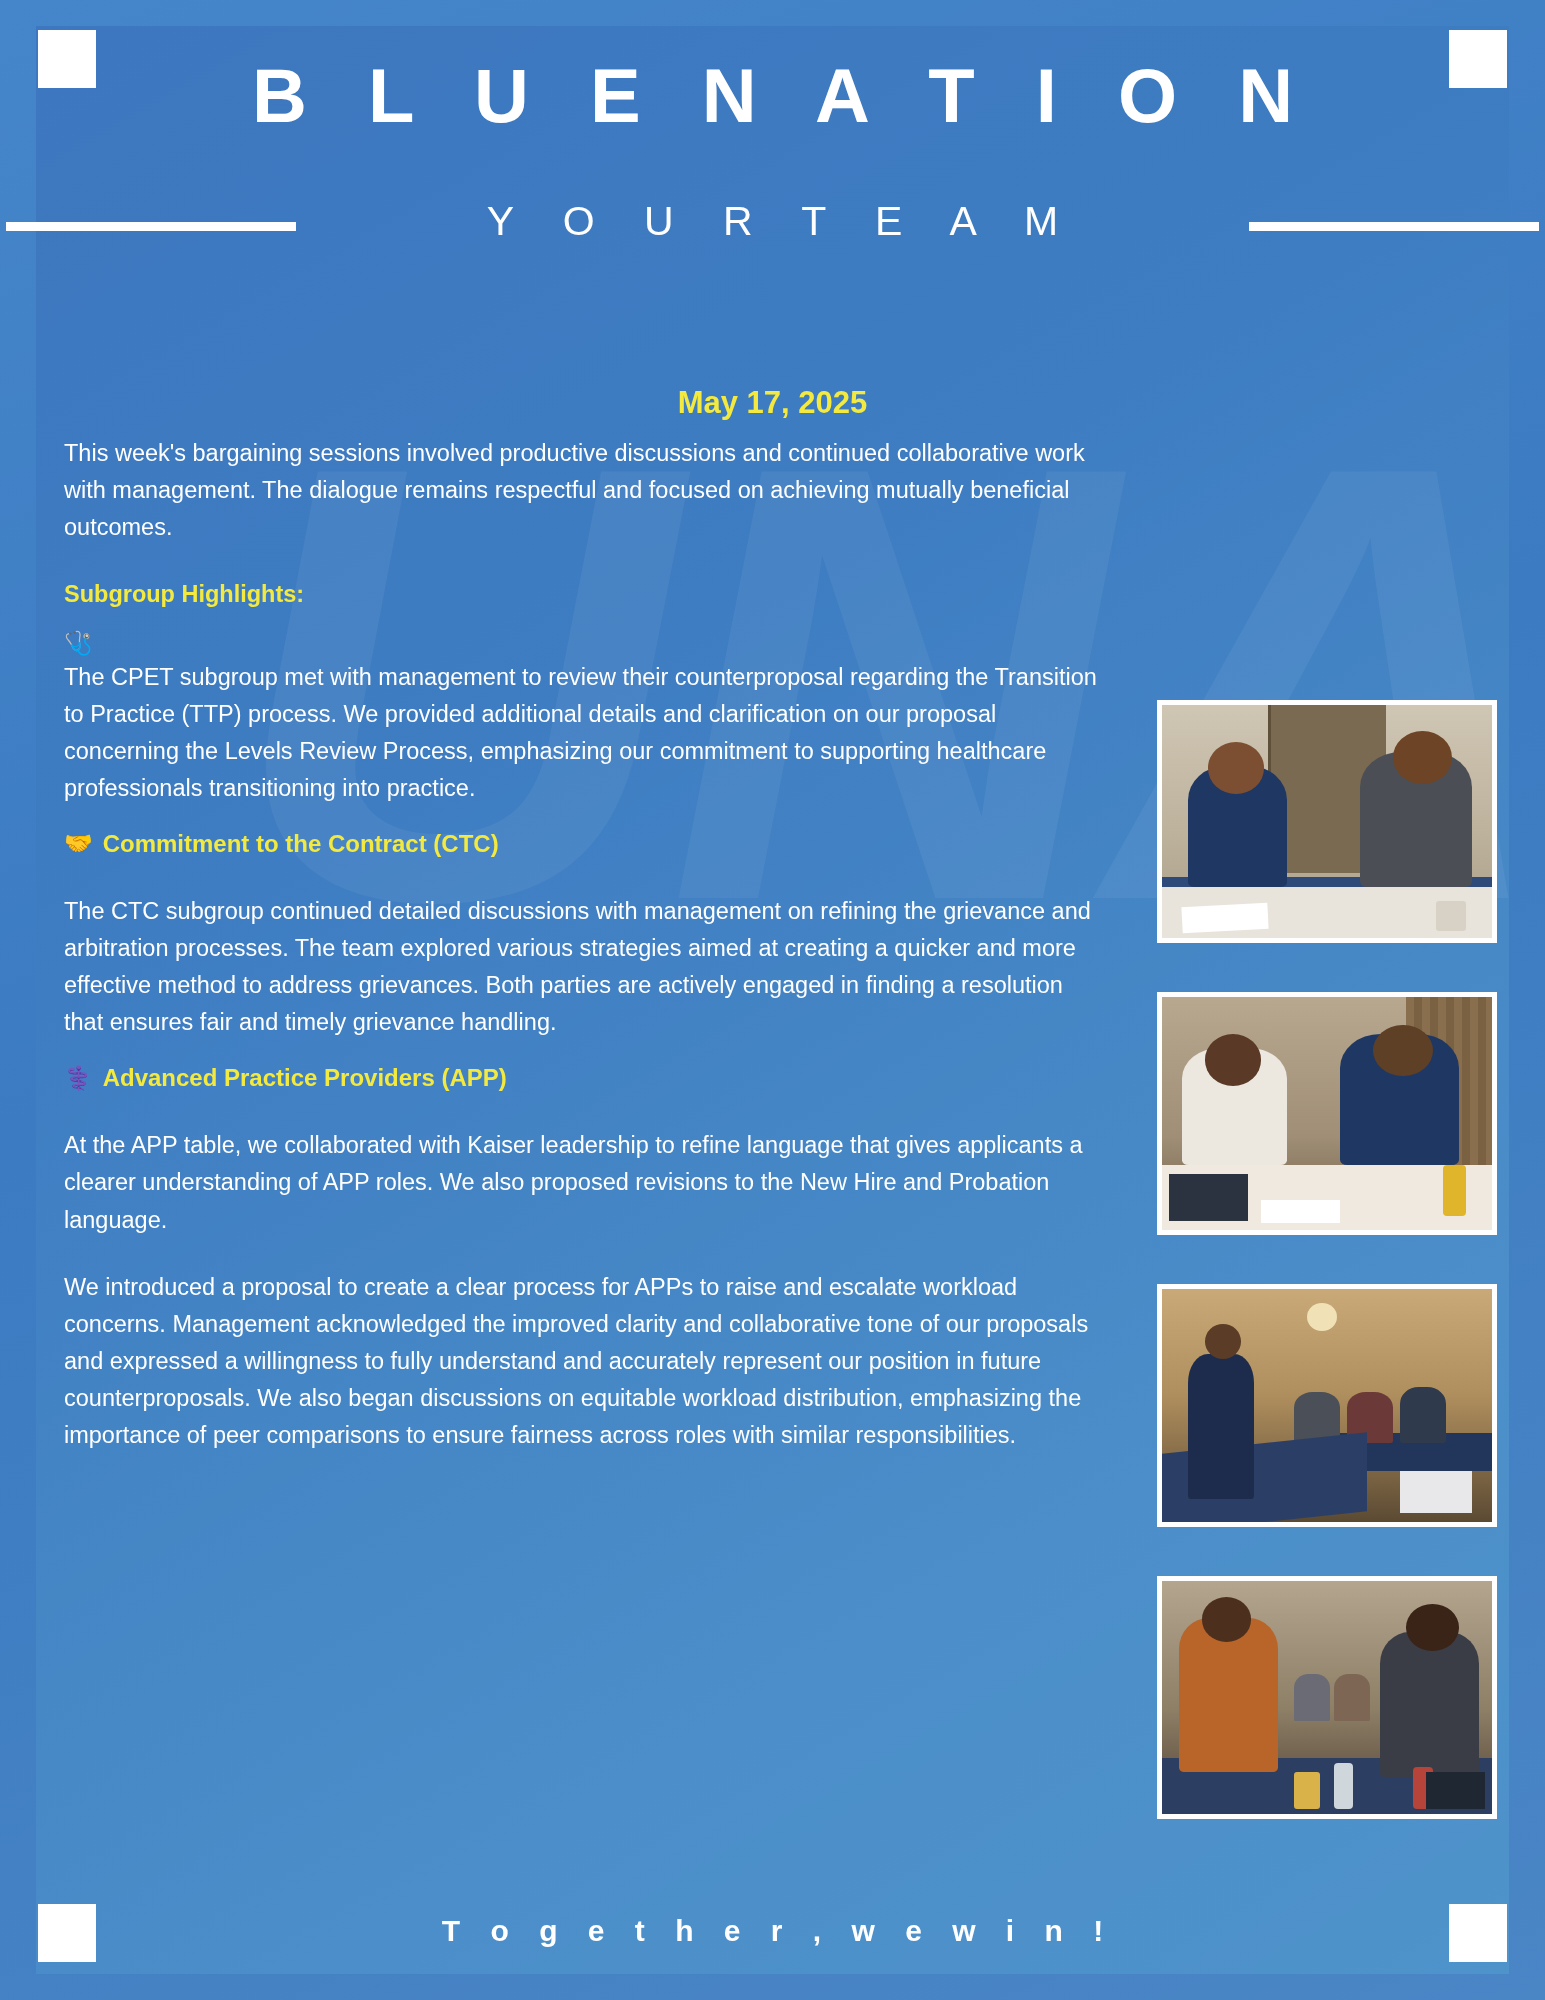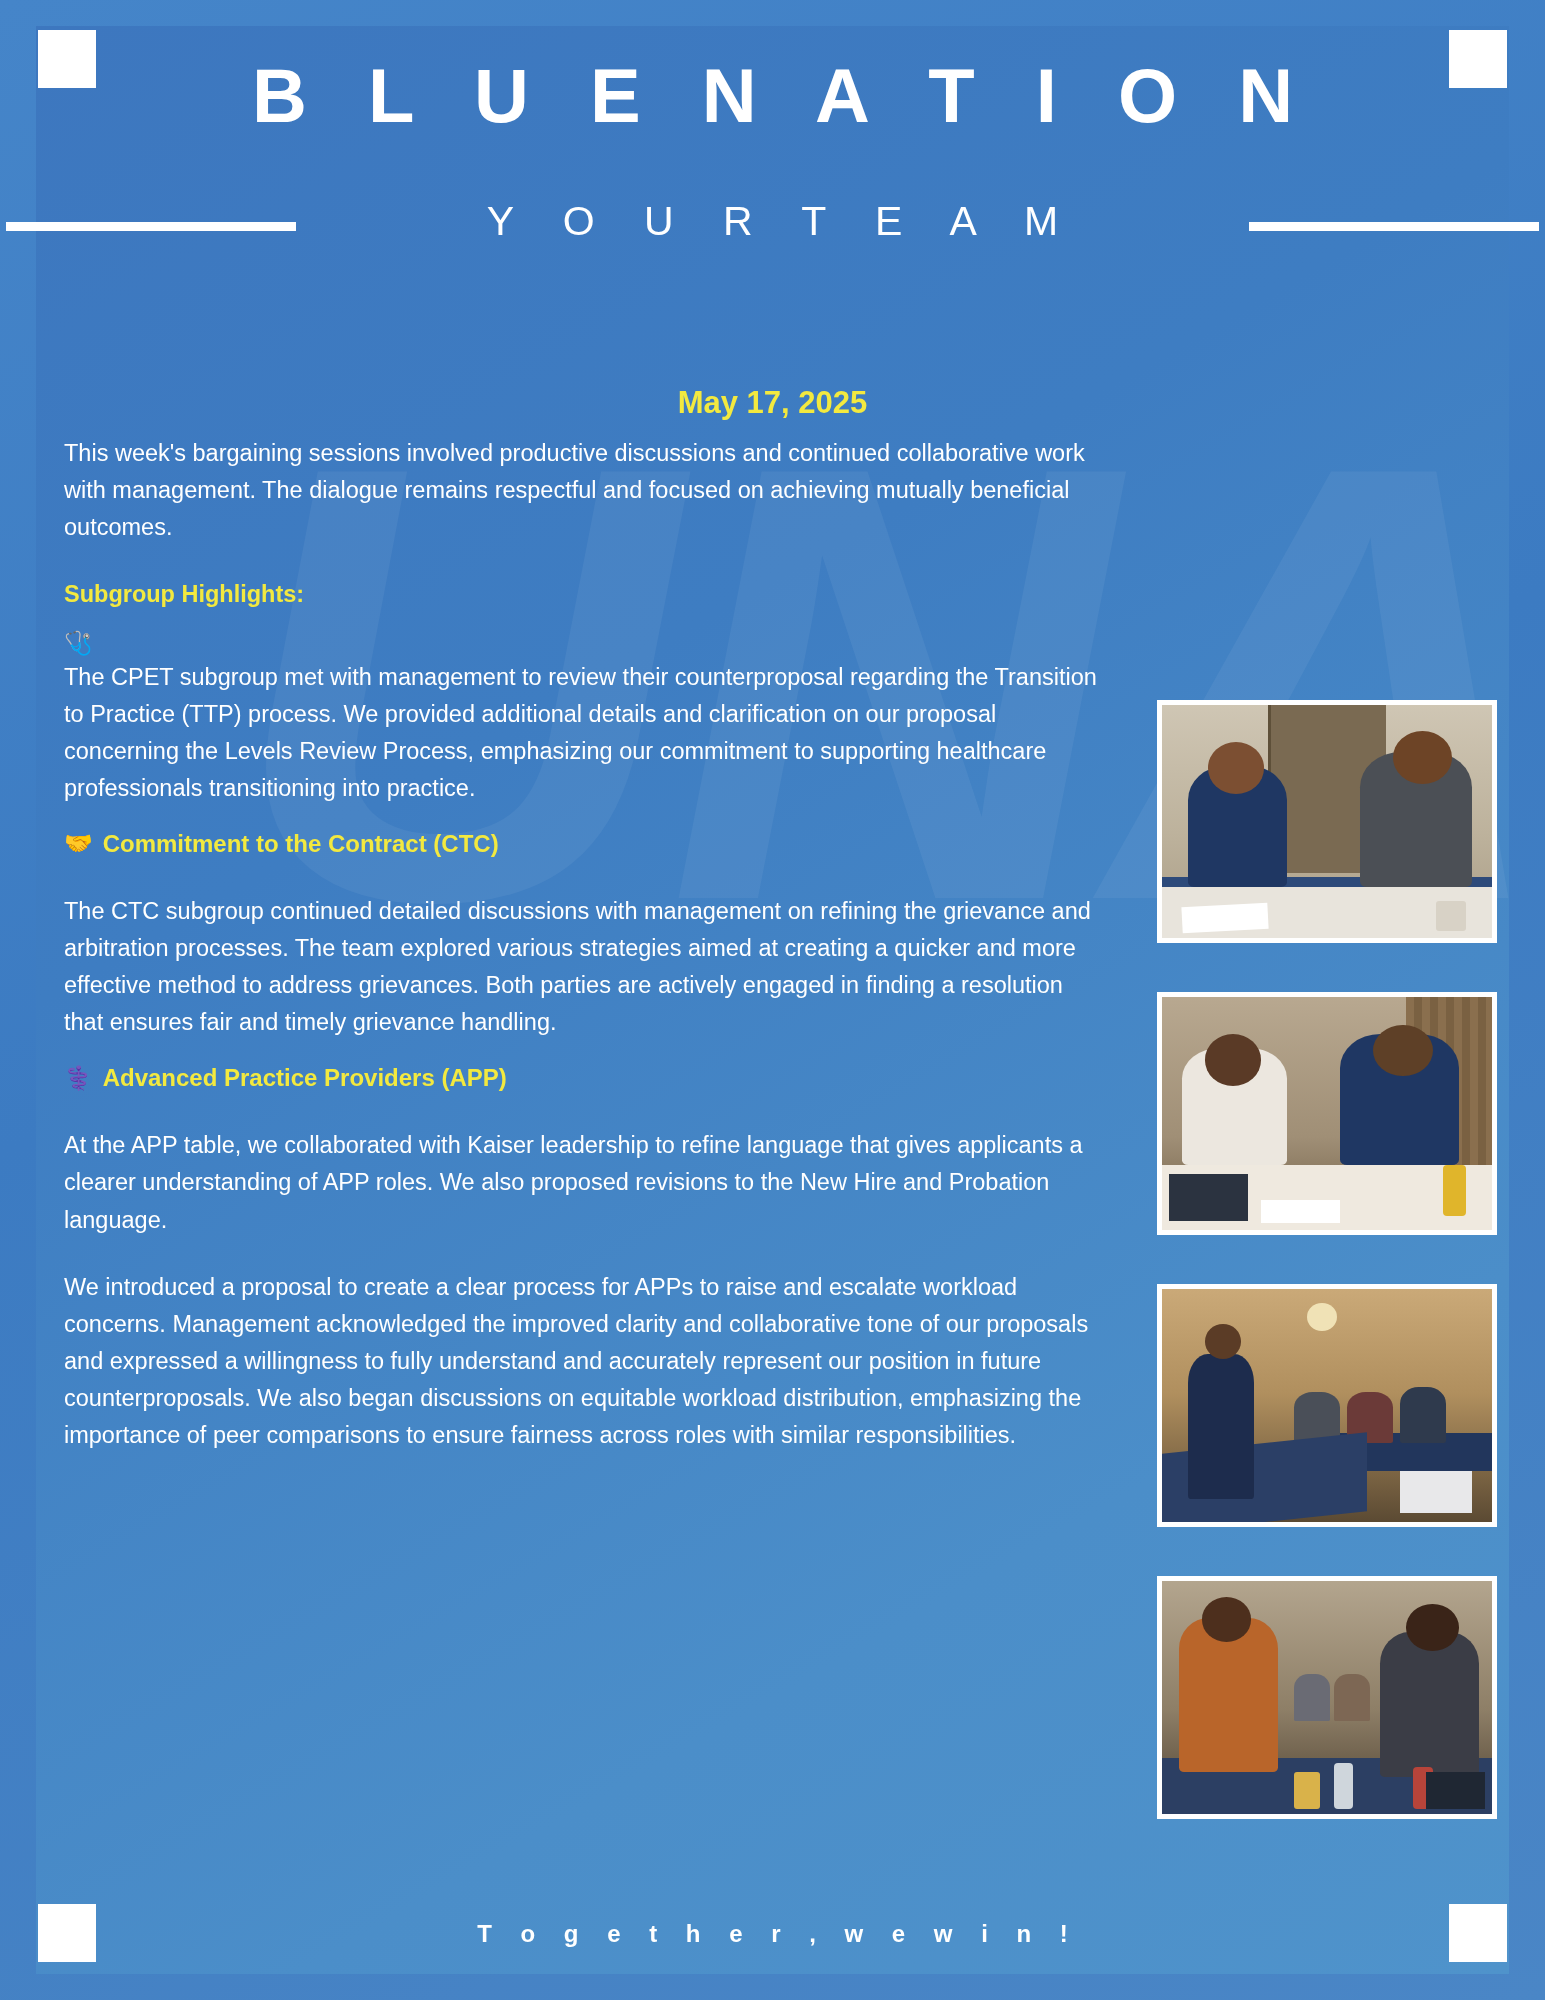--- a/index.html
+++ b/index.html
@@ -182,21 +182,21 @@
   }
   .photo:last-child { margin-bottom: 0; }
 
   
   .footer {
     position: absolute;
     left: 0; right: 0;
     bottom: 52px;
     text-align: center;
     color: #ffffff;
-    font-size: 24px;
+    font-size: 30px;
     font-weight: 700;
     letter-spacing: 11px;
     text-indent: 11px;
   }
 
   
   .scene { position: absolute; inset: 0; }
   .wall { position:absolute; inset:0; }
   
   .p1 .wall { background: linear-gradient(180deg,#cfc6b4 0%, #bdb29c 55%, #a89c85 100%); }

